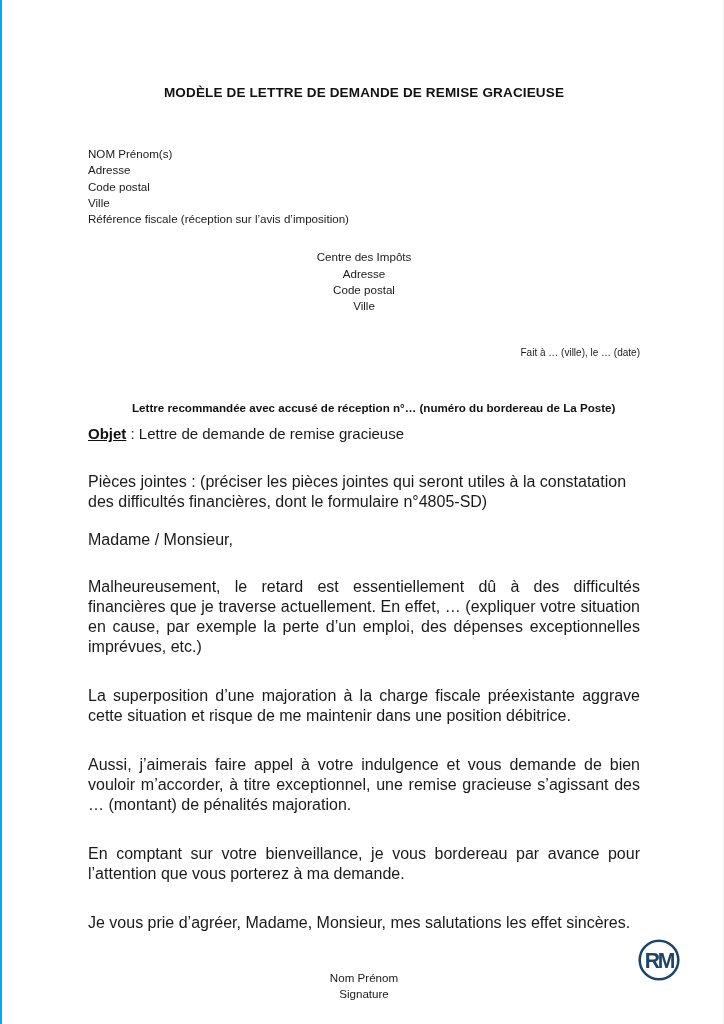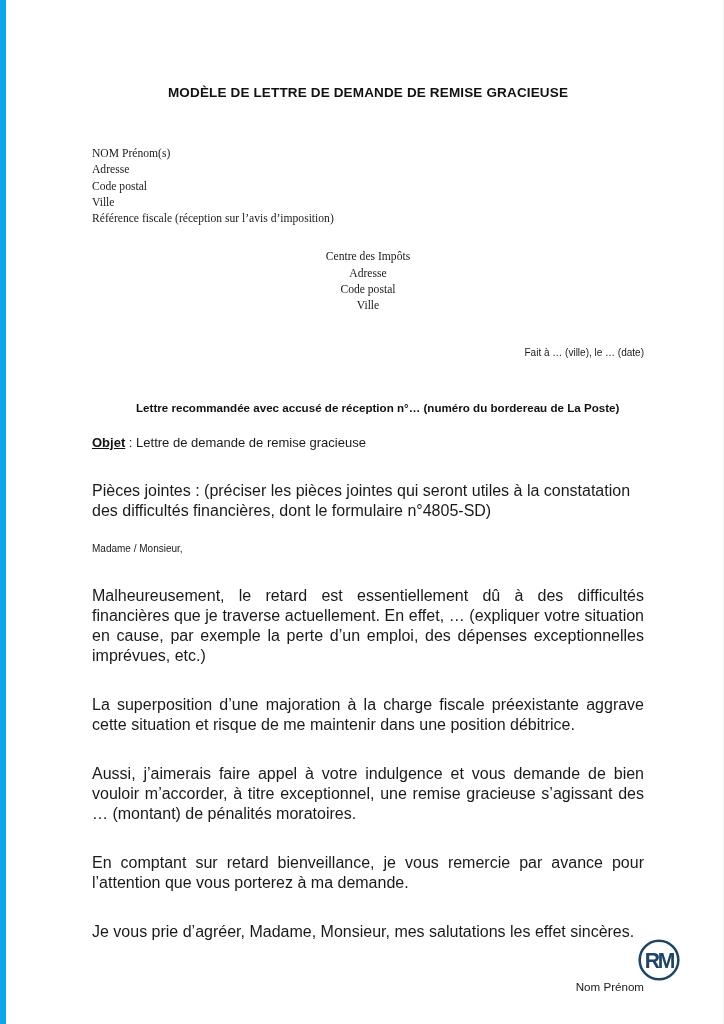--- a/index.html
+++ b/index.html
@@ -11,21 +11,21 @@
     font-family: "Liberation Sans", sans-serif;
     color: #1a1a1a;
   }
   .page {
     position: relative;
     width: 724px;
     height: 1024px;
     background: #ffffff;
     box-sizing: border-box;
     overflow: hidden;
-    border-left: 6px solid #0ea5e9;
+    border-left: 2px solid #0ea5e9;
     border-right: 1px solid #f4f4f4;
   }
   .content {
     position: absolute;
     left: 86px;
     top: 0;
     width: 552px;
   }
   .doc-title {
     text-align: center;
@@ -39,66 +39,65 @@
   .block {
     font-size: 11.6px;
     line-height: 16.3px;
   }
   .sender-block {
     margin-top: 46px;
   }
   .sender-block .line,
   .recipient-block .line {
     white-space: nowrap;
-    font-family: Liberation Serif, serif;
   }
   .recipient-block {
     margin-top: 22px;
     text-align: center;
   }
   .date-line {
     margin-top: 30px;
     text-align: right;
     font-size: 10px;
     line-height: 16.3px;
   }
   .registered-line {
     margin-top: 39px;
     font-size: 11.6px;
     font-weight: bold;
     line-height: 16.3px;
     color: #111111;
     padding-left: 44px;
   }
   .subject-line {
-    margin-top: 19px;
-    font-size: 13px;
+    margin-top: 10px;
+    font-size: 15px;
     line-height: 16.3px;
   }
   .subject-label {
     font-weight: bold;
     text-decoration: underline;
     color: #111111;
   }
   .para {
     margin-top: 29px;
     font-size: 16px;
     line-height: 20px;
   }
   .para.justify {
     text-align: justify;
   }
   .salutation {
     margin-top: 20px;
-    font-size: 10px;
+    font-size: 16px;
     line-height: 16.3px;
   }
   .signature-block {
     margin-top: 37px;
-    text-align: right;
+    text-align: center;
     font-size: 11.6px;
     line-height: 16.3px;
   }
   .logo {
     position: absolute;
     right: 41px;
     bottom: 41px;
     width: 46px;
     height: 46px;
   }
@@ -132,26 +131,27 @@
     <div class="registered-line">Lettre recommandée avec accusé de réception n°… (numéro du bordereau de La Poste)</div>
 
     <div class="subject-line"><span class="subject-label">Objet</span><span> : </span><span>Lettre de demande de remise gracieuse</span></div>
 
     <div class="para">Pièces jointes : (préciser les pièces jointes qui seront utiles à la constatation des difficultés financières, dont le formulaire n°4805-SD)</div>
 
     <div class="salutation">Madame / Monsieur,</div>
 
     <div class="para justify">Malheureusement, le retard est essentiellement dû à des difficultés financières que je traverse actuellement. En effet, … (expliquer votre situation en cause, par exemple la perte d’un emploi, des dépenses exceptionnelles imprévues, etc.)</div>
     <div class="para justify">La superposition d’une majoration à la charge fiscale préexistante aggrave cette situation et risque de me maintenir dans une position débitrice.</div>
-    <div class="para justify">Aussi, j’aimerais faire appel à votre indulgence et vous demande de bien vouloir m’accorder, à titre exceptionnel, une remise gracieuse s’agissant des … (montant) de pénalités moratoires.</div>
-    <div class="para justify">En comptant sur retard bienveillance, je vous remercie par avance pour l’attention que vous porterez à ma demande.</div>
+    <div class="para justify">Aussi, j’aimerais faire appel à votre indulgence et vous demande de bien vouloir m’accorder, à titre exceptionnel, une remise gracieuse s’agissant des … (montant) de pénalités majoration.</div>
+    <div class="para justify">En comptant sur votre bienveillance, je vous bordereau par avance pour l’attention que vous porterez à ma demande.</div>
     <div class="para">Je vous prie d’agréer, Madame, Monsieur, mes salutations les effet sincères.</div>
 
     <div class="signature-block">
       <div>Nom Prénom</div>
+      <div>Signature</div>
     </div>
 
   </div>
 
   <div class="logo">
     <svg viewBox="0 0 100 100" width="46" height="46" aria-hidden="true">
       <circle cx="50" cy="50" r="42" fill="none" stroke="#1f4464" stroke-width="5.5"></circle>
       <text x="50" y="50" text-anchor="middle" dominant-baseline="central" font-family="Liberation Sans, sans-serif" font-size="46" font-weight="bold" fill="#1f4464" letter-spacing="-5">RM</text>
     </svg>
   </div>

